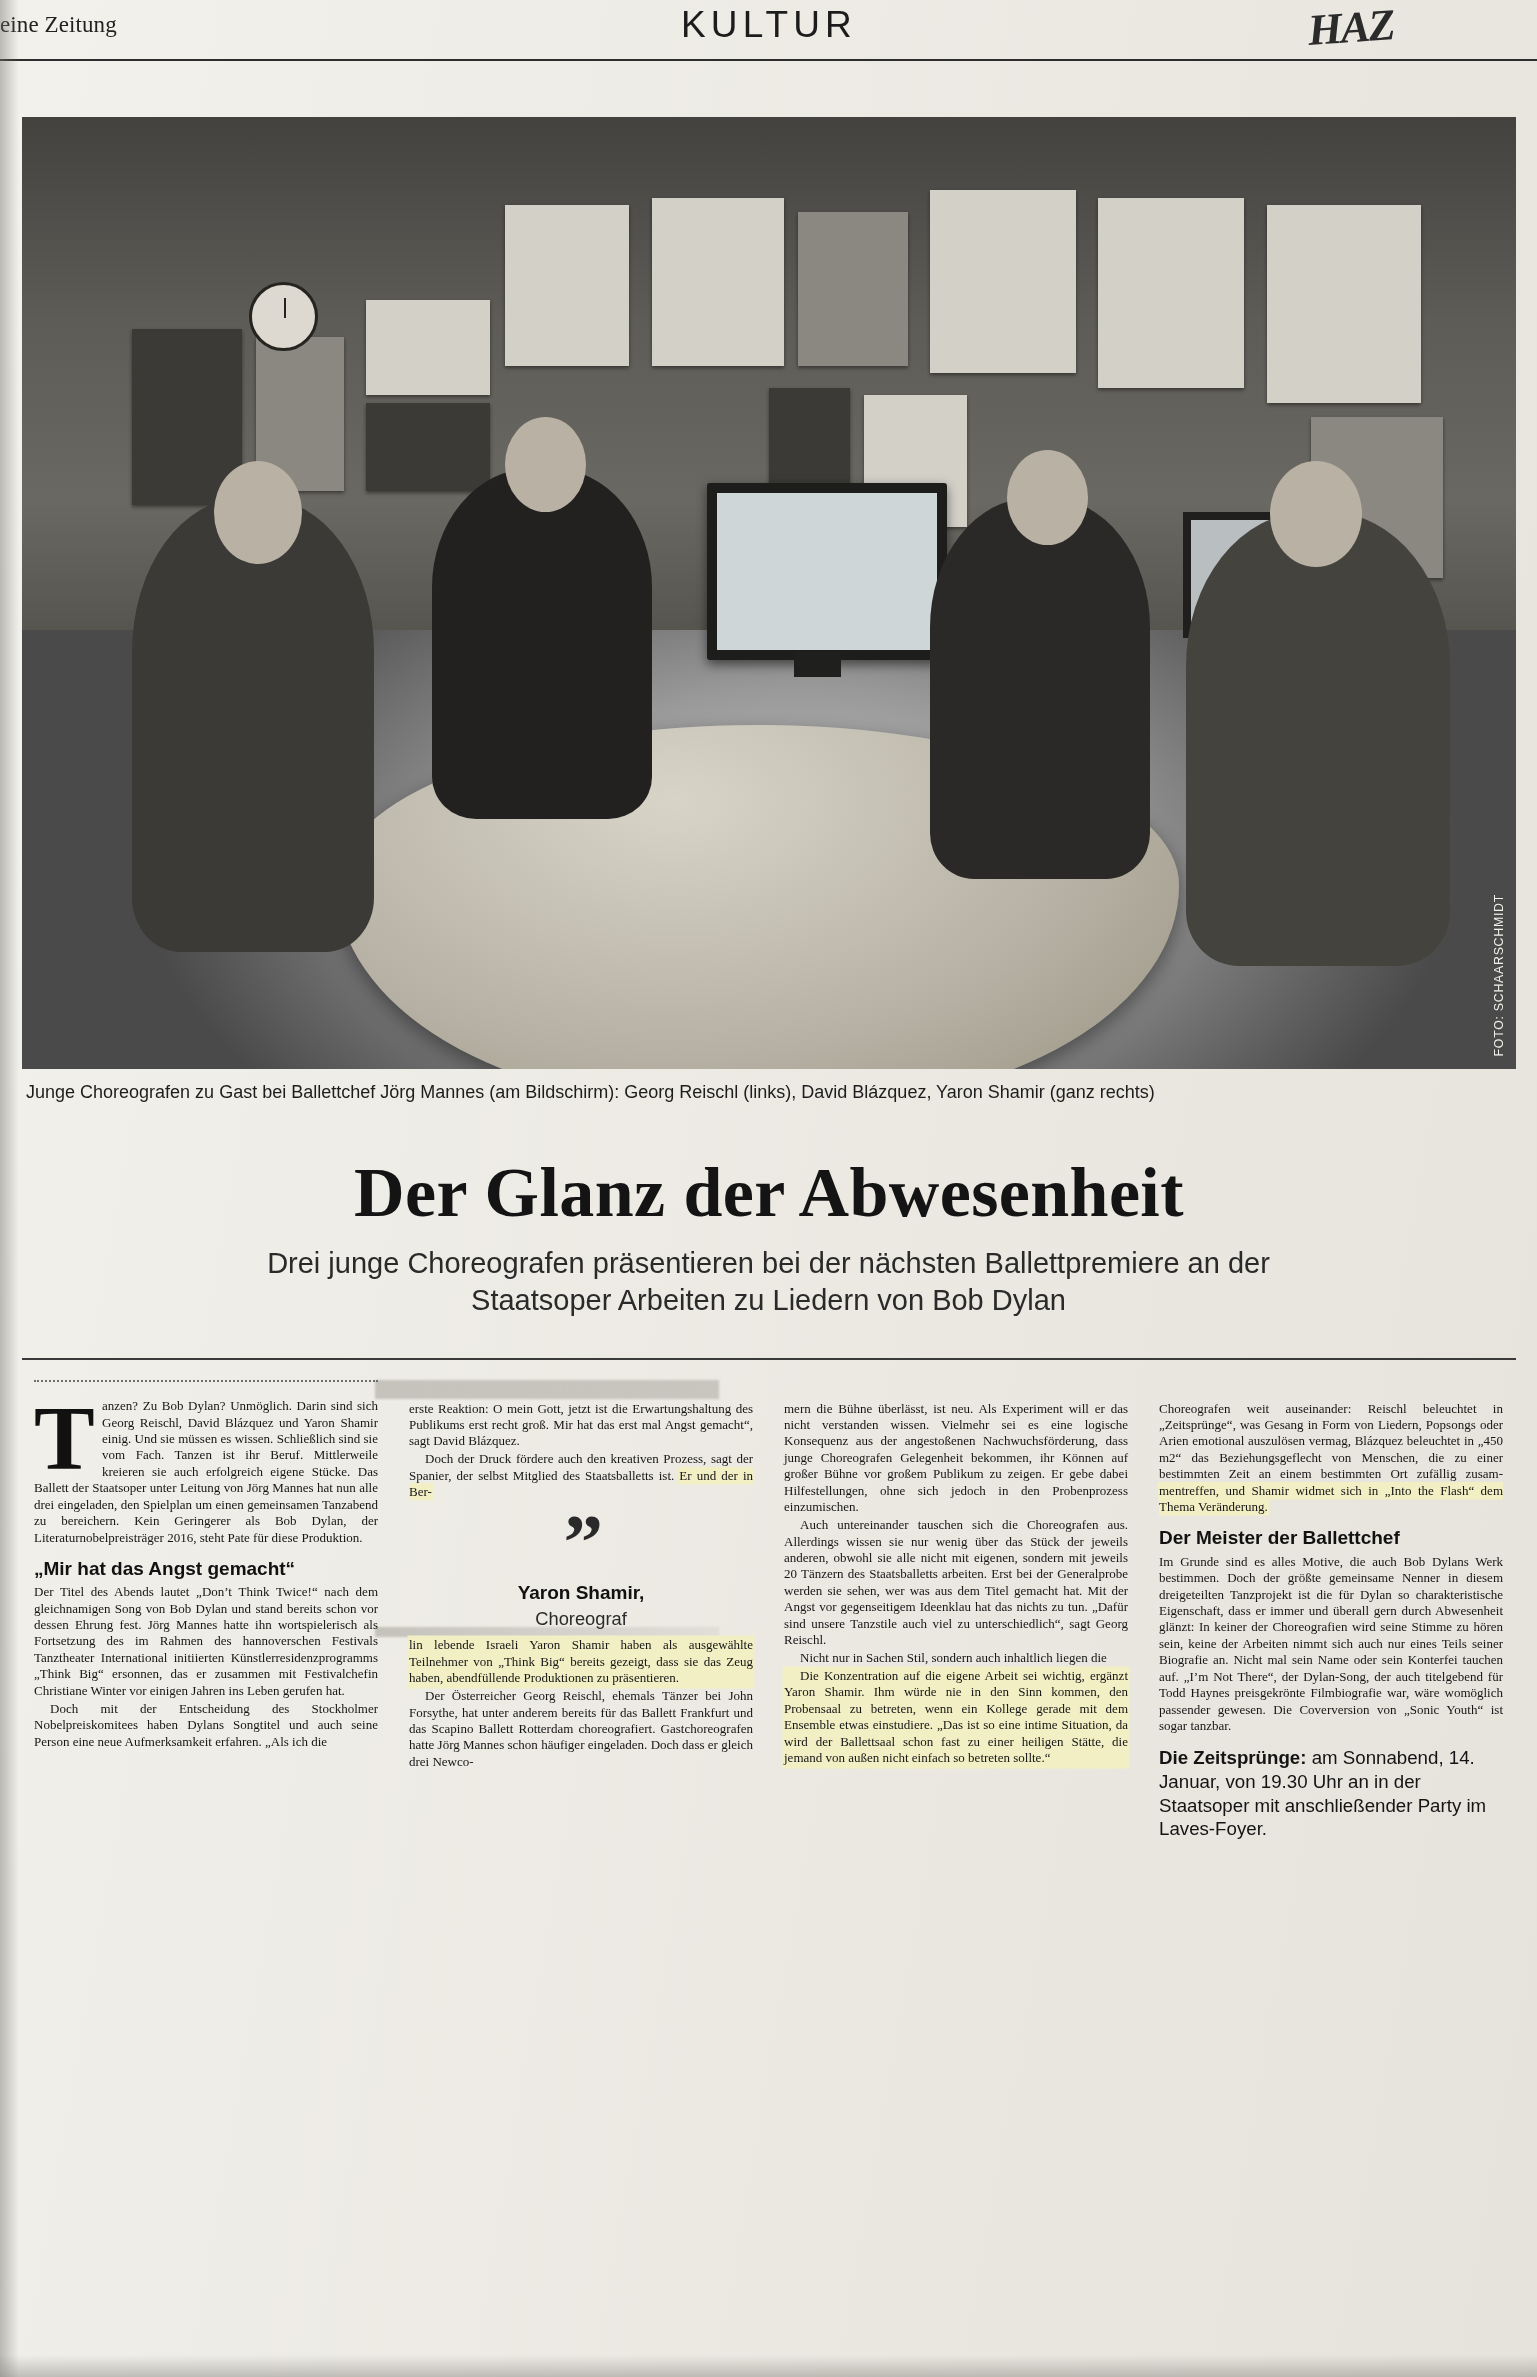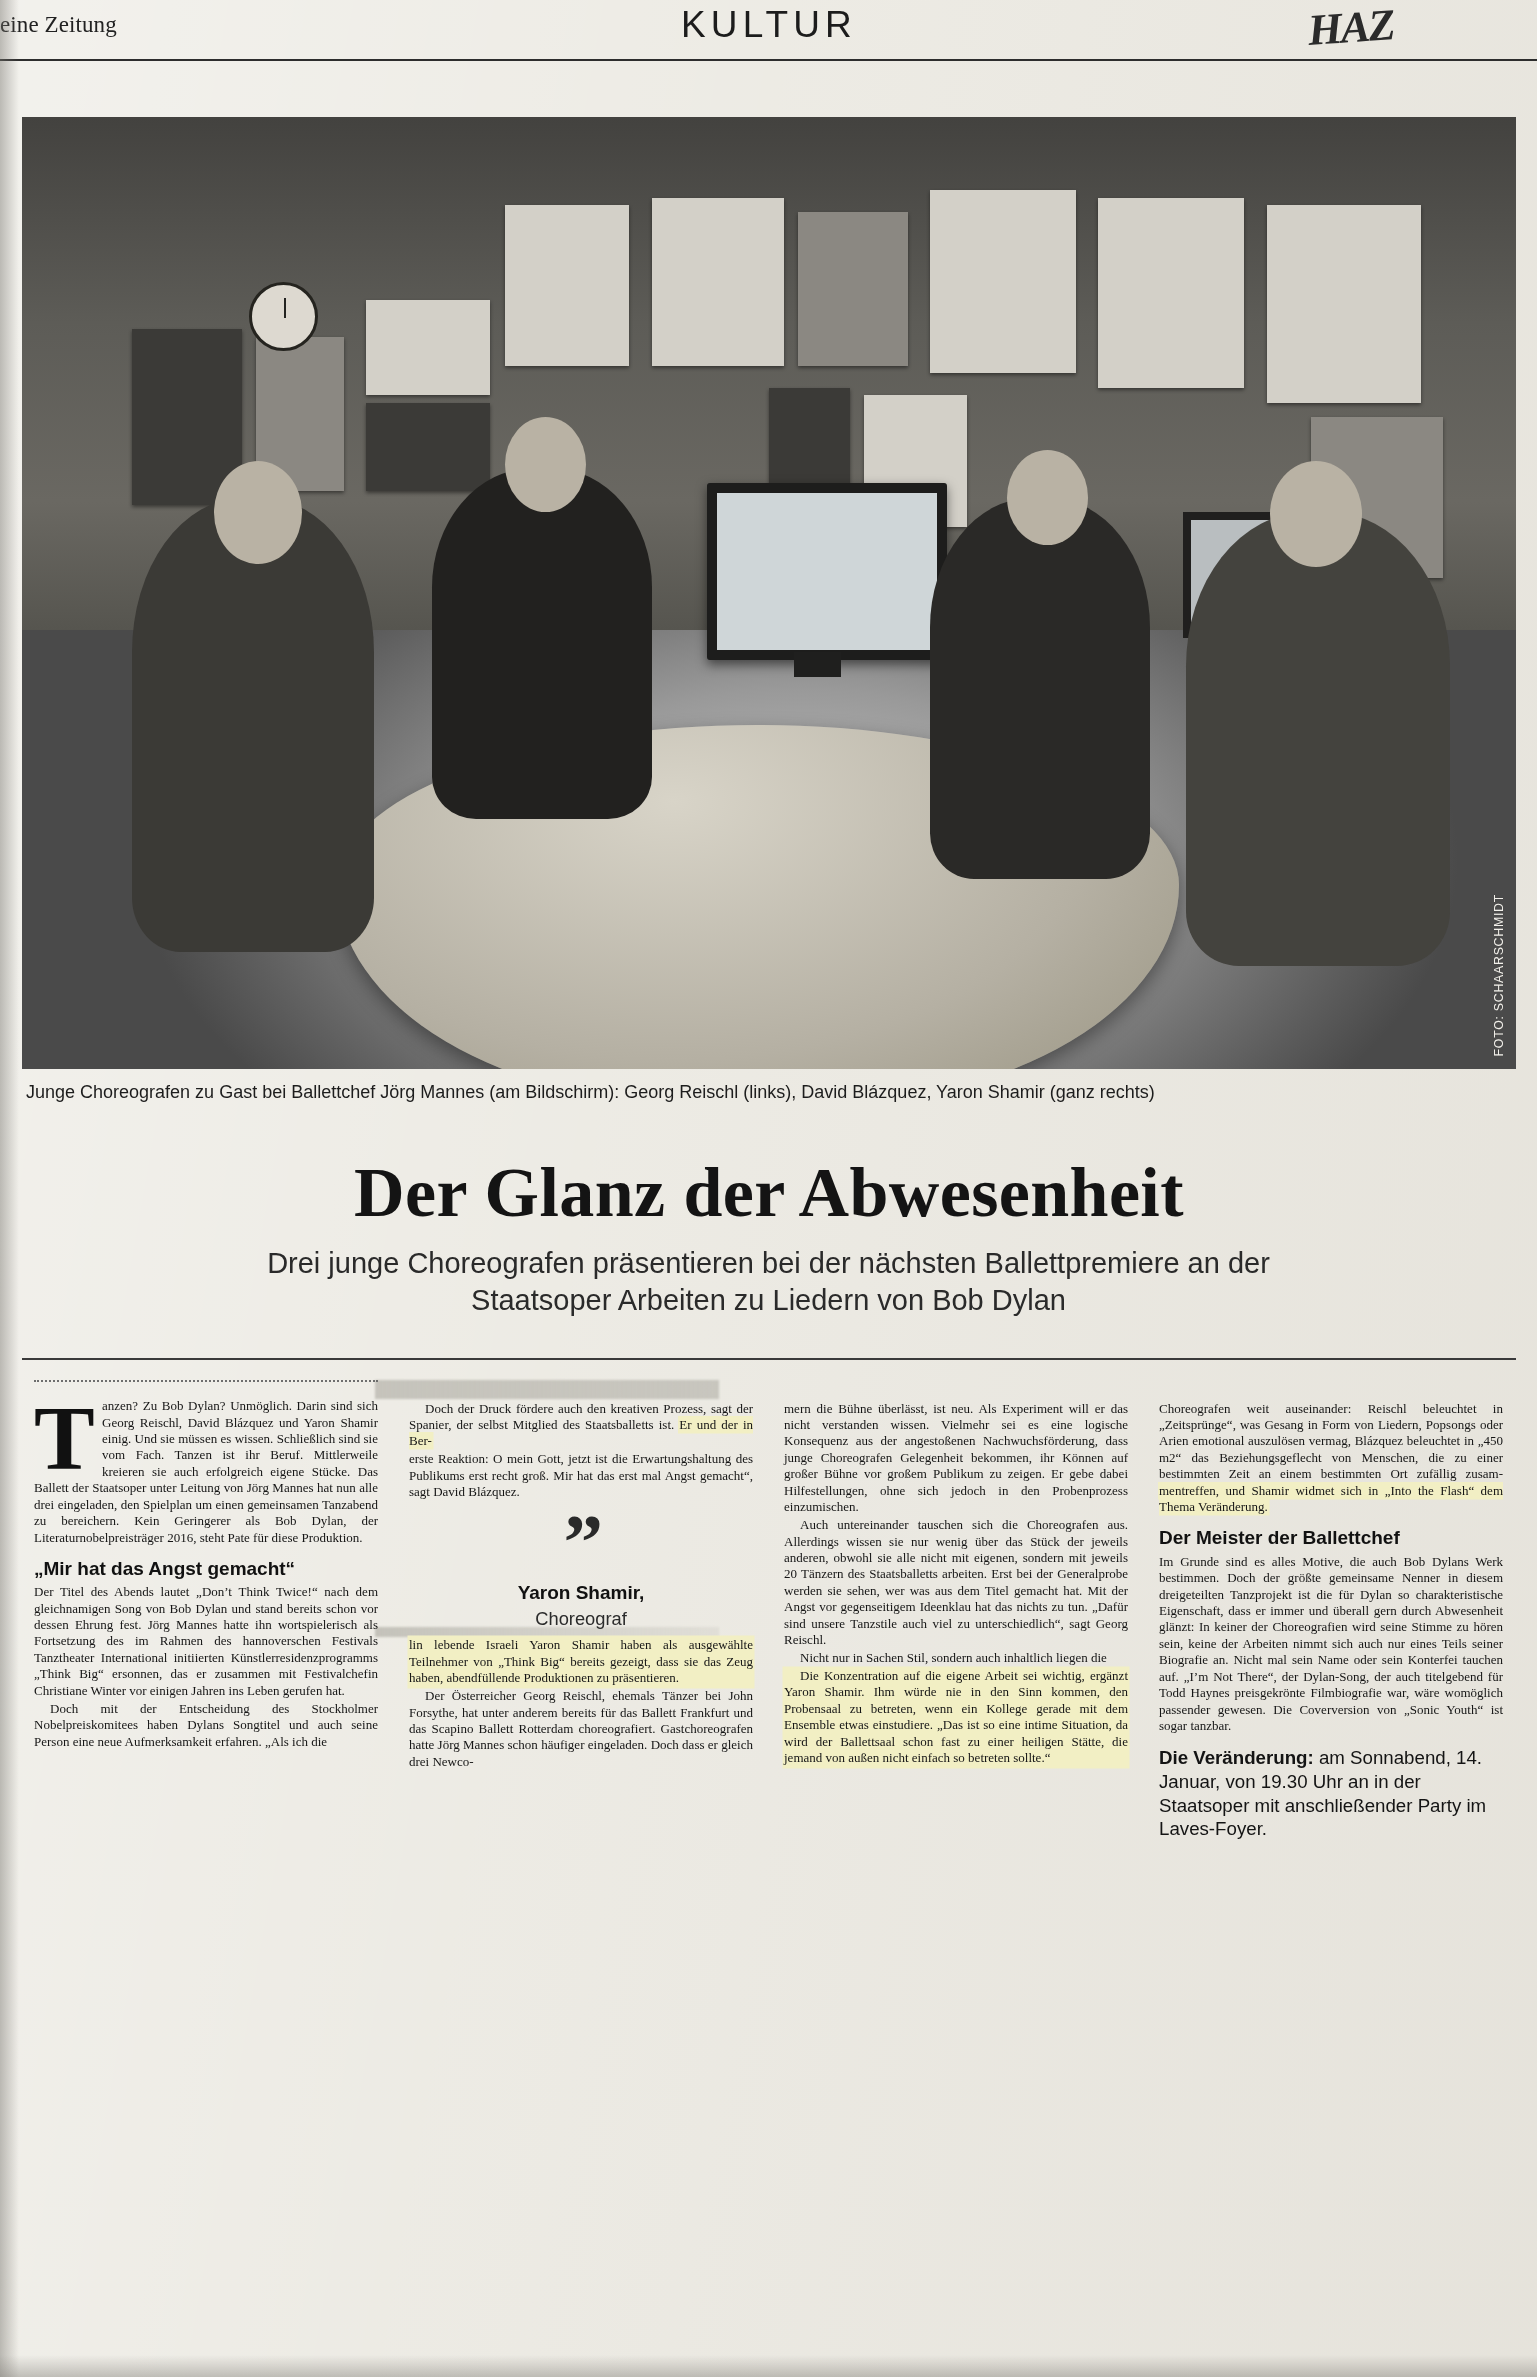--- a/index.html
+++ b/index.html
@@ -423,22 +423,22 @@
         <span class="dropcap">T</span>
         <p class="body noind">anzen? Zu Bob Dylan? Unmöglich. Darin sind sich Georg Reischl, David Blázquez und Yaron Shamir einig. Und sie müssen es wissen. Schließlich sind sie vom Fach. Tanzen ist ihr Beruf. Mittlerweile kreieren sie auch erfolgreich eigene Stücke. Das Ballett der Staatsoper unter Leitung von Jörg Mannes hat nun alle drei eingeladen, den Spielplan um einen gemeinsamen Tanzabend zu bereichern. Kein Geringerer als Bob Dylan, der Literaturnobelpreisträger 2016, steht Pate für diese Produktion.</p>
       </div>
       <div class="subhead-bold">„Mir hat das Angst gemacht“</div>
       <p class="body noind">Der Titel des Abends lautet „Don’t Think Twice!“ nach dem gleichnamigen Song von Bob Dylan und stand bereits schon vor dessen Ehrung fest. Jörg Mannes hatte ihn wortspielerisch als Fortsetzung des im Rahmen des hannoverschen Festivals Tanztheater International initiierten Künstlerresidenzprogramms „Think Big“ ersonnen, das er zusammen mit Festivalchefin Christiane Winter vor einigen Jahren ins Leben gerufen hat.</p>
       <p class="body">Doch mit der Entscheidung des Stockholmer Nobelpreiskomitees haben Dylans Songtitel und auch seine Person eine neue Aufmerksamkeit erfahren. „Als ich die</p>
     </div>
 
     <div class="col c2">
       <div style="height:20.5px"></div>
+      <p class="body noind">erste Reaktion: O mein Gott, jetzt ist die Erwartungshaltung des Publikums erst recht groß. Mir hat das erst mal Angst gemacht“, sagt David Blázquez.</p>
       <p class="body"><span>Doch der Druck fördere auch den kreativen Prozess, sagt der Spanier, der selbst Mitglied des Staatsballetts ist. </span><span class="hl">Er und der in Ber-</span></p>
-      <p class="body noind">erste Reaktion: O mein Gott, jetzt ist die Erwartungshaltung des Publikums erst recht groß. Mir hat das erst mal Angst gemacht“, sagt David Blázquez.</p>
 
       <div class="pullquote">
         <div class="quote-mark">”</div>
         <div class="quote-author">Yaron Shamir,</div>
         <div class="quote-role">Choreograf</div>
       </div>
 
       <p class="body noind hl">lin lebende Israeli Yaron Shamir haben als ausgewählte Teilnehmer von „Think Big“ bereits gezeigt, dass sie das Zeug haben, abendfüllende Produktionen zu präsentieren.</p>
       <p class="body">Der Österreicher Georg Reischl, ehemals Tänzer bei John Forsythe, hat unter anderem bereits für das Ballett Frankfurt und das Scapino Ballett Rotterdam choreografiert. Gastchoreografen hatte Jörg Mannes schon häufiger eingeladen. Doch dass er gleich drei Newco-</p>
     </div>
@@ -450,21 +450,21 @@
       <p class="body">Nicht nur in Sachen Stil, sondern auch inhaltlich liegen die</p>
       <p class="body hl">Die Konzentration auf die eigene Arbeit sei wichtig, ergänzt Yaron Shamir. Ihm würde nie in den Sinn kommen, den Probensaal zu betreten, wenn ein Kollege gerade mit dem Ensemble etwas einstudiere. „Das ist so eine intime Situation, da wird der Ballettsaal schon fast zu einer heiligen Stätte, die jemand von außen nicht einfach so betreten sollte.“</p>
     </div>
 
     <div class="col c4">
       <div style="height:20.5px"></div>
       <p class="body noind"><span>Choreografen weit auseinander: Reischl beleuchtet in „Zeitsprünge“, was Gesang in Form von Liedern, Popsongs oder Arien emotional auszulösen vermag, Blázquez beleuchtet in „450 m2“ das Beziehungsgeflecht von Menschen, die zu einer bestimmten Zeit an einem bestimmten Ort zufällig zusam-</span><span class="hl">mentreffen, und Shamir widmet sich in „Into the Flash“ dem Thema Veränderung.</span></p>
       <div class="subhead-bold">Der Meister der Ballettchef</div>
       <p class="body noind">Im Grunde sind es alles Motive, die auch Bob Dylans Werk bestimmen. Doch der größte gemeinsame Nenner in diesem dreigeteilten Tanzprojekt ist die für Dylan so charakteristische Eigenschaft, dass er immer und überall gern durch Abwesenheit glänzt: In keiner der Choreografien wird seine Stimme zu hören sein, keine der Arbeiten nimmt sich auch nur eines Teils seiner Biografie an. Nicht mal sein Name oder sein Konterfei tauchen auf. „I’m Not There“, der Dylan-Song, der auch titelgebend für Todd Haynes preisgekrönte Filmbiografie war, wäre womöglich passender gewesen. Die Coverversion von „Sonic Youth“ ist sogar tanzbar.</p>
       <div class="final-note">
-        <b>Die Veränderung:</b><span> am Sonnabend, 14. Januar, von 19.30 Uhr an in der Staatsoper mit anschließender Party im Laves-Foyer.</span>
+        <b>Die Zeitsprünge:</b><span> am Sonnabend, 14. Januar, von 19.30 Uhr an in der Staatsoper mit anschließender Party im Laves-Foyer.</span>
       </div>
     </div>
 
   </div>
 
   <div class="edge-shadow-left"></div>
   <div class="edge-shadow-bottom"></div>
 </div>
 
 

